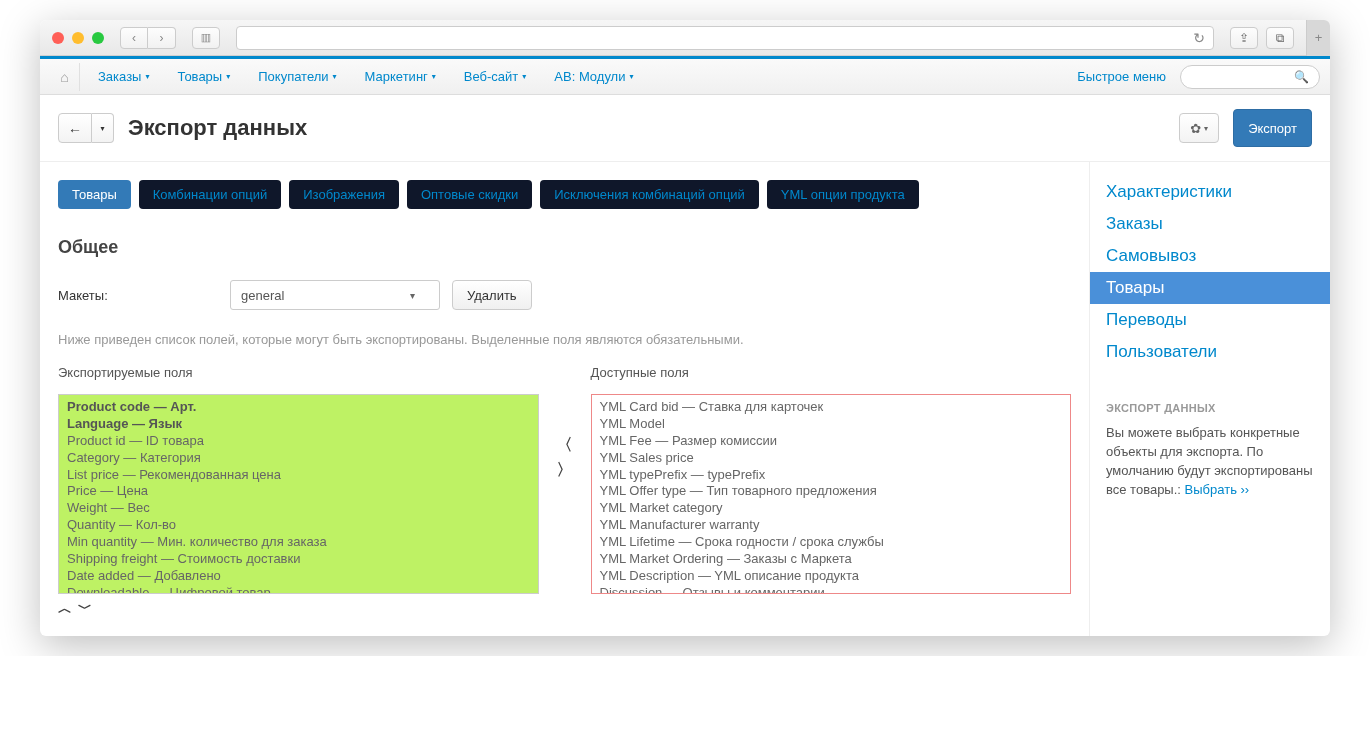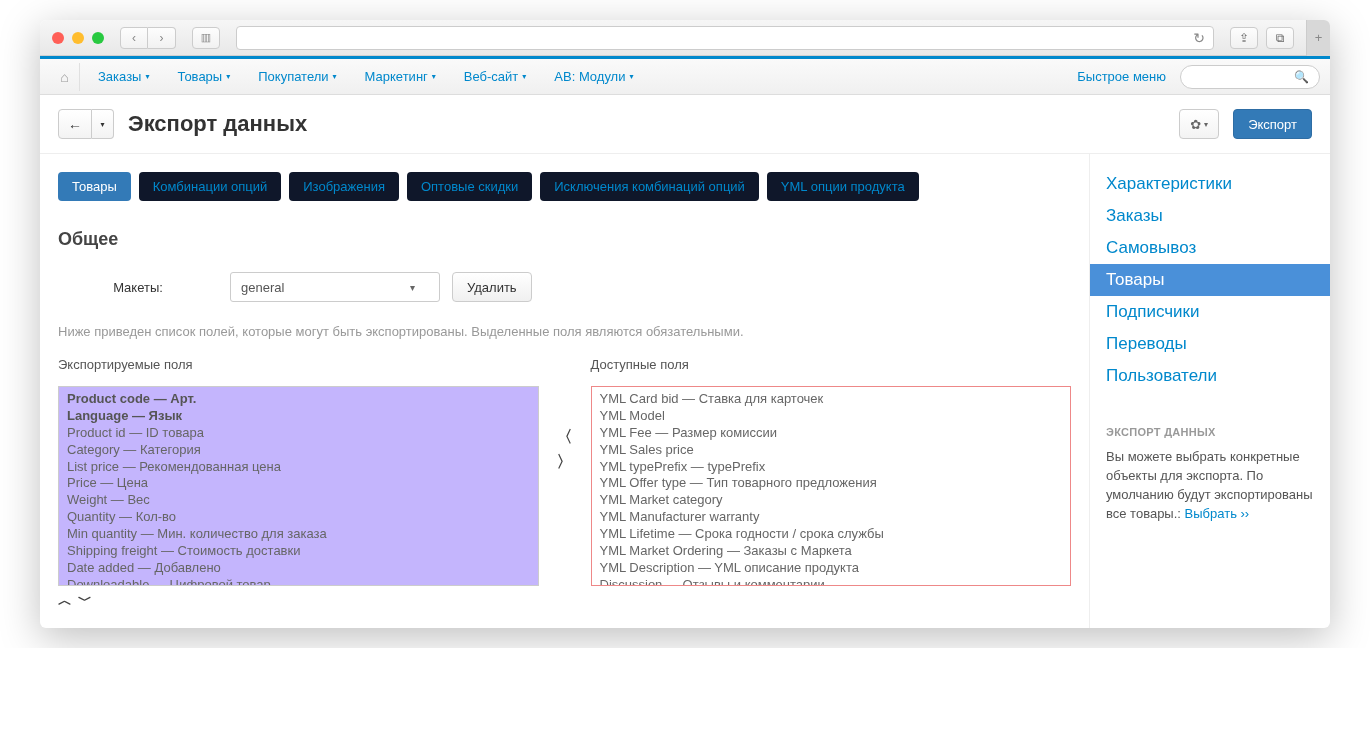--- a/index.html
+++ b/index.html
@@ -33,42 +33,42 @@
 .search-box { width:140px; height:24px; border:1px solid #ccc; border-radius:12px; background:#fff; display:flex; align-items:center; padding:0 10px; justify-content:flex-end; }
 .search-box .icon { color:#999; font-size:12px; }
 
 .page-header { padding:14px 18px; display:flex; align-items:center; gap:14px; border-bottom:1px solid #eee; }
 .back-group { display:flex; }
 .back-btn { width:34px; height:30px; background:linear-gradient(#fff,#f3f3f3); border:1px solid #ccc; display:flex; align-items:center; justify-content:center; font-size:14px; cursor:pointer; }
 .back-btn:first-child{border-radius:4px 0 0 4px;} .back-btn:last-child{border-radius:0 4px 4px 0; border-left:none; width:22px;}
 .page-title { font-size:22px; font-weight:bold; color:#333; }
 .header-spacer{flex:1;}
 .gear-btn { width:40px; height:30px; background:linear-gradient(#fff,#f3f3f3); border:1px solid #ccc; border-radius:4px; display:flex; align-items:center; justify-content:center; gap:3px; cursor:pointer; color:#666; font-size:13px; }
-.export-btn { height:30px; padding:0 14px; background:#337ab7; color:#fff; border:1px solid #2e6da4; border-radius:4px; cursor:pointer; font-size:13px; }
+.export-btn { height:38px; padding:0 14px; background:#337ab7; color:#fff; border:1px solid #2e6da4; border-radius:4px; cursor:pointer; font-size:13px; }
 
 .content-wrap { display:flex; }
 .main-col { flex:1; padding:18px; border-right:1px solid #eee; }
 .side-col { width:240px; padding:0; }
 
 .tabs { display:flex; gap:8px; margin-bottom:28px; flex-wrap:wrap; }
 .tab { padding:7px 14px; border-radius:4px; background:#0f172a; color:#08c; cursor:pointer; font-size:13px; }
 .tab.active { background:#337ab7; color:#fff; }
 
 .section-title { font-size:18px; font-weight:600; color:#444; margin-bottom:22px; }
 .form-row { display:flex; align-items:center; gap:12px; margin-bottom:22px; }
-.form-label { width:160px; text-align:center; color:#333; font-size:13px; }
+.form-label { width:160px; text-align:left; color:#333; font-size:13px; }
 .select { height:30px; width:210px; border:1px solid #ccc; border-radius:3px; background:#fff; padding:0 24px 0 10px; font-size:13px; color:#555; position:relative; display:flex; align-items:center; justify-content:space-between; cursor:pointer; }
 .select::after { content:"▾"; color:#666; font-size:10px; }
 .btn { height:30px; padding:0 14px; background:linear-gradient(#fff,#f0f0f0); border:1px solid #ccc; border-radius:4px; cursor:pointer; font-size:13px; color:#333; }
 .help-text { color:#999; font-size:13px; margin-bottom:18px; }
 
 .columns-row { display:flex; gap:18px; align-items:flex-start; }
 .col-block { flex:1; }
 .col-header { color:#555; font-size:13px; margin-bottom:14px; }
-.list-box { border:1px solid #ccc; background:#c4b5fd; height:200px; overflow-y:scroll; padding:4px 8px; font-size:13px; color:#666; line-height:1.3; }
+.list-box { border:1px solid #ccc; background:#bef264; height:200px; overflow-y:scroll; padding:4px 8px; font-size:13px; color:#666; line-height:1.3; }
 .list-box.avail { background:#fff; border:1px solid #e88; }
 .list-box .item { padding:0; }
 .list-box .item.strong { font-weight:bold; color:#555; }
 .transfer-controls { display:flex; flex-direction:column; gap:4px; padding-top:70px; color:#444; font-size:16px; }
 .transfer-controls span { cursor:pointer; font-weight:bold; }
 .sort-controls { margin-top:6px; display:flex; gap:6px; color:#444; font-size:14px; }
 .sort-controls span { cursor:pointer; font-weight:bold; }
 
 
 .side-list { padding:14px 0 26px; }
@@ -226,21 +226,20 @@
         </div>
 
       </div>
 
       <div class="side-col">
         <div class="side-list" id="side-links">
             <div class="side-link">Характеристики</div>
             <div class="side-link">Заказы</div>
             <div class="side-link">Самовывоз</div>
             <div class="side-link active">Товары</div>
-            <div class="side-link">Подписчики</div>
             <div class="side-link">Переводы</div>
             <div class="side-link">Пользователи</div>
           </div>
         <div class="side-section">
           <div class="side-heading">ЭКСПОРТ ДАННЫХ</div>
           <div class="side-text">
             <span>Вы можете выбрать конкретные объекты для экспорта. По умолчанию будут экспортированы все товары.:</span>
             <a href="#">Выбрать ››</a>
           </div>
         </div>

